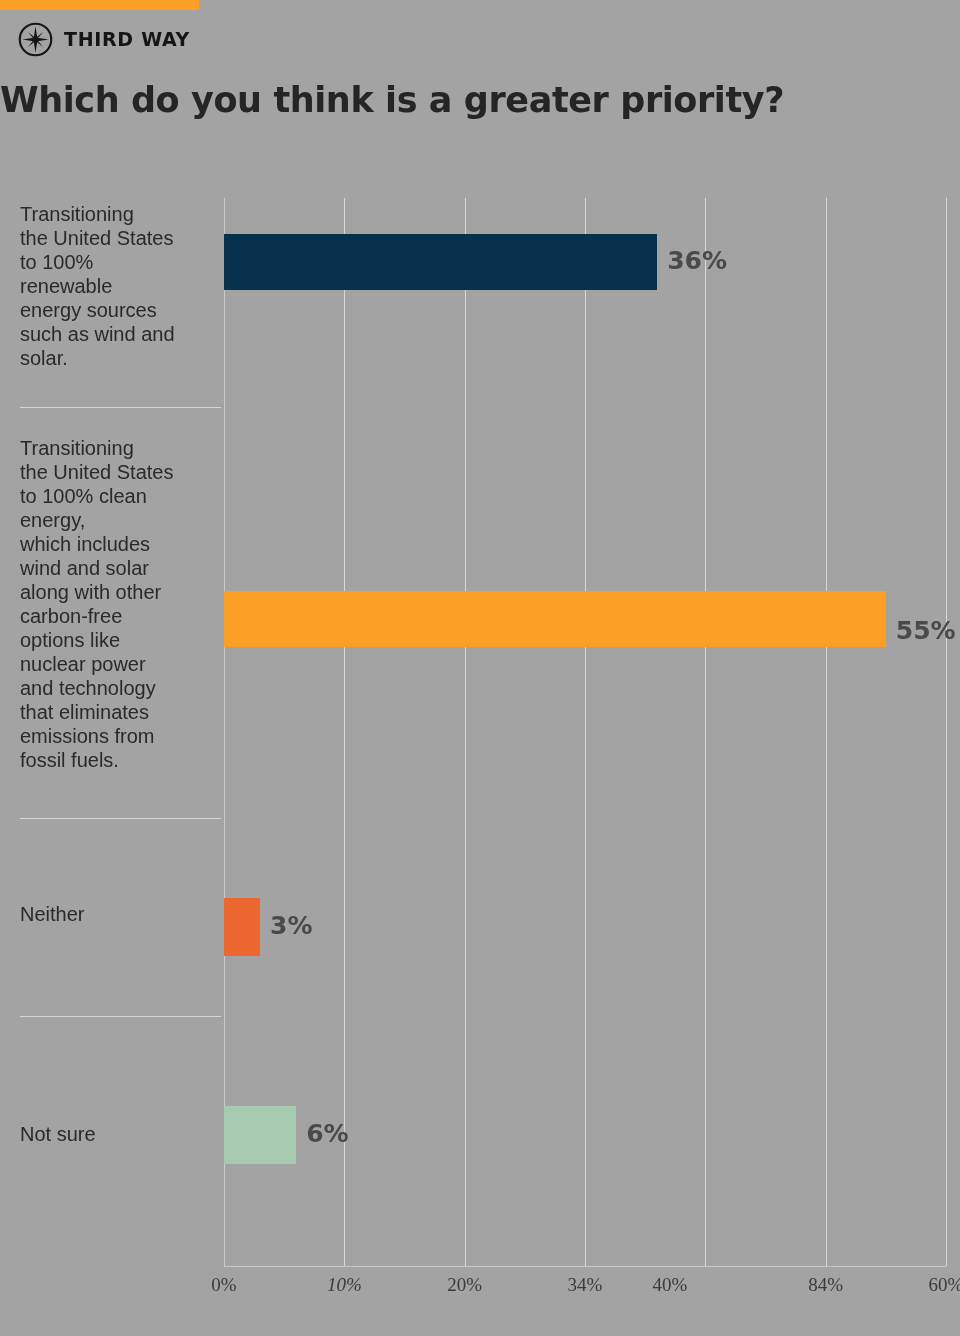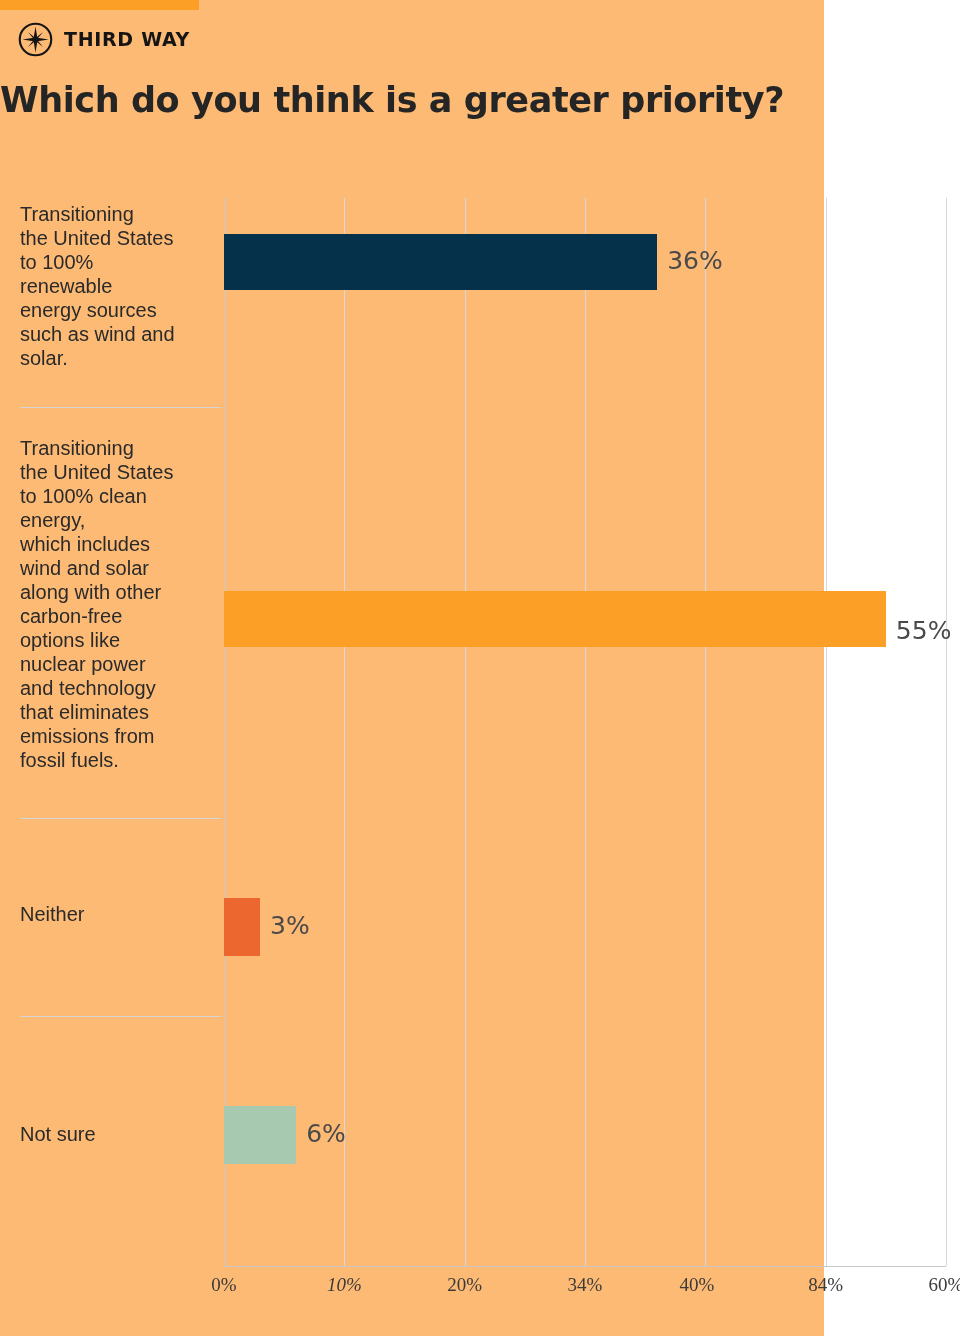--- a/index.html
+++ b/index.html
@@ -4,22 +4,22 @@
 <style>
   * { margin:0; padding:0; box-sizing:border-box; }
   html, body {
     width:960px; height:1336px;
     background:#ffffff;
     font-family:"Liberation Serif", serif;
     overflow:hidden;
   }
   #page {
     position:relative;
-    width:824px; height:1336px;
-    background:#fdba74;
+    width:960px; height:1336px;
+    background:#a3a3a3;
   }
 
   
   #accent-bar {
     position:absolute; left:0; top:0;
     width:199px; height:10px;
     background:#FB9F26;
   }
   #brand {
     position:absolute; left:18px; top:22px;
@@ -89,21 +89,21 @@
     line-height:24px;
     color:#2a2a2a;
   }
   .bar {
     position:absolute;
     left:206px;
   }
   .bar-value {
     position:absolute;
     font-family:"DejaVu Sans", sans-serif;
-    font-weight:normal;
+    font-weight:bold;
     font-size:25px;
     color:#4a4a4a;
     white-space:nowrap;
   }
 </style>
 </head>
 <body>
 
 <div id="page">
 
@@ -129,21 +129,21 @@
         <div class="gridline" style="left: 361px;"></div>
         <div class="gridline" style="left: 481.333px;"></div>
         <div class="gridline" style="left: 601.667px;"></div>
         <div class="gridline" style="left: 722px;"></div>
       </div>
     <div id="axis-base"></div>
   <div class="tick-label" style="left: 206px;">0%</div>
       <div class="tick-label" style="left: 326.333px; font-style: italic;">10%</div>
       <div class="tick-label" style="left: 446.667px;">20%</div>
       <div class="tick-label" style="left: 567px;">34%</div>
-      <div class="tick-label" style="left: 679px;">40%</div>
+      <div class="tick-label" style="left: 652px;">40%</div>
       <div class="tick-label" style="left: 807.667px;">84%</div>
       <div class="tick-label" style="left: 928px;">60%</div>
       <div class="row-sep" style="top: 209px;"></div>
       <div class="cat-label" style="top: 4px;">Transitioning<br>the United States<br>to 100%<br>renewable<br>energy sources<br>such as wind and<br>solar.</div>
       <div class="bar" style="top: 36px; height: 56px; width: 433.2px; background: rgb(5, 49, 74);"></div>
       <div class="bar-value" style="left: 649.2px; top: 48px;">36%</div>
       <div class="row-sep" style="top: 620px;"></div>
       <div class="cat-label" style="top: 238px;">Transitioning<br>the United States<br>to 100% clean<br>energy,<br>which includes<br>wind and solar<br>along with other<br>carbon-free<br>options like<br>nuclear power<br>and technology<br>that eliminates<br>emissions from<br>fossil fuels.</div>
       <div class="bar" style="top: 393px; height: 56px; width: 661.833px; background: rgb(251, 159, 38);"></div>
       <div class="bar-value" style="left: 877.833px; top: 418px;">55%</div>

